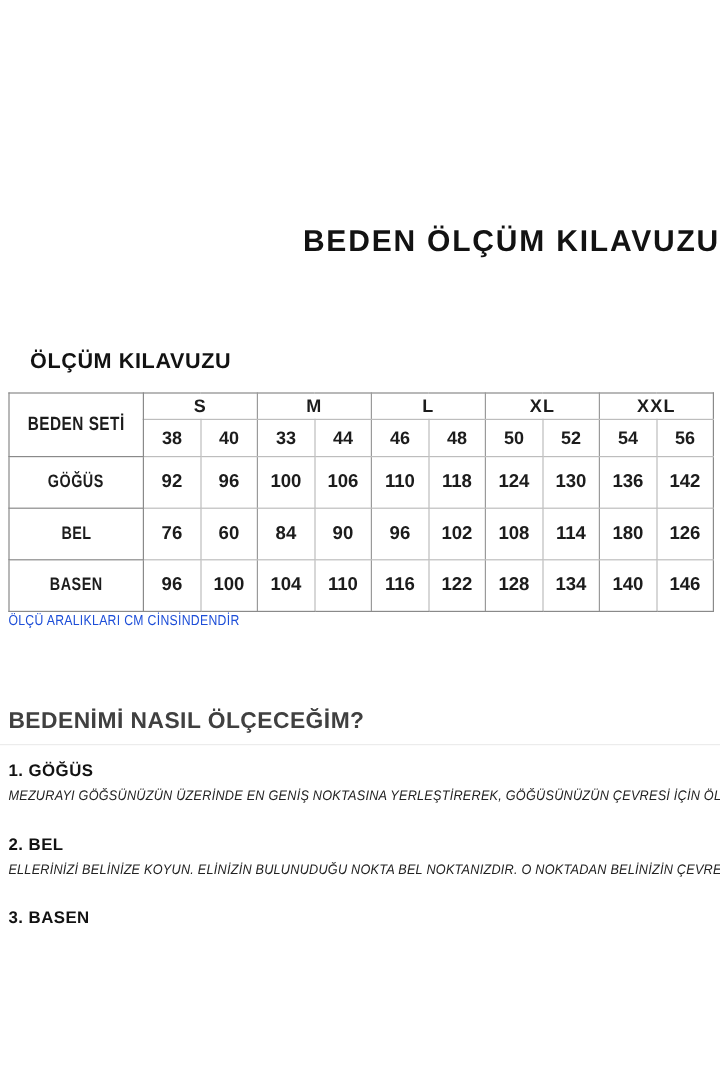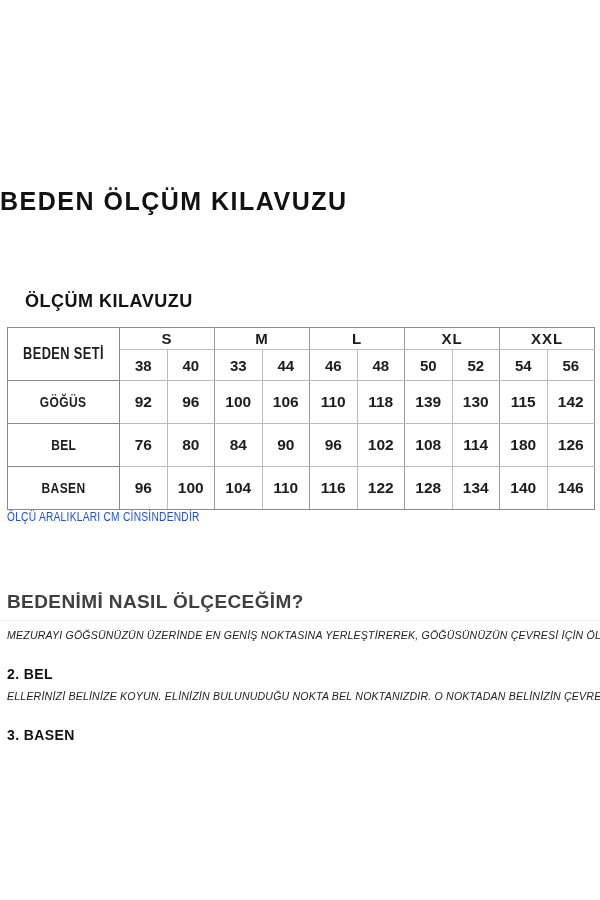--- a/index.html
+++ b/index.html
@@ -7,21 +7,21 @@
     width: 600px; height: 900px;
     background: #ffffff;
     color: #171717;
     font-family: "Liberation Sans", sans-serif;
     overflow: hidden;
   }
   .page { padding-top: 186px; }
 
   .main-title {
     margin: 0;
-    text-align: left;
+    text-align: right;
     font-size: 25px;
     font-weight: bold;
     letter-spacing: 1.5px;
     line-height: 30px;
     color: #121212;
   }
 
   .content { padding: 0 7px; }
 
   .section-heading {
@@ -166,29 +166,29 @@
           <td>56</td>
         </tr>
         <tr class="row-data">
           <td class="label-cell"><span class="cond">GÖĞÜS</span></td>
           <td>92</td>
           <td class="ge">96</td>
           <td>100</td>
           <td class="ge">106</td>
           <td>110</td>
           <td class="ge">118</td>
-          <td>139</td>
+          <td>124</td>
           <td class="ge">130</td>
-          <td>115</td>
+          <td>136</td>
           <td>142</td>
         </tr>
         <tr class="row-data">
           <td class="label-cell"><span class="cond">BEL</span></td>
           <td>76</td>
-          <td class="ge">80</td>
+          <td class="ge">60</td>
           <td>84</td>
           <td class="ge">90</td>
           <td>96</td>
           <td class="ge">102</td>
           <td>108</td>
           <td class="ge">114</td>
           <td>180</td>
           <td>126</td>
         </tr>
         <tr class="row-data row-last">
@@ -207,20 +207,21 @@
       </tbody>
     </table>
 
     <div class="note"><span class="cond-left">ÖLÇÜ ARALIKLARI CM CİNSİNDENDİR</span></div>
 
     <h2 class="howto-heading">BEDENİMİ NASIL ÖLÇECEĞİM?</h2>
     <hr class="divider">
 
     <div class="steps">
       <div class="step">
+        <h3 class="step-title">1. GÖĞÜS</h3>
         <p class="step-desc"><span class="cond-desc">MEZURAYI GÖĞSÜNÜZÜN ÜZERİNDE EN GENİŞ NOKTASINA YERLEŞTİREREK, GÖĞÜSÜNÜZÜN ÇEVRESİ İÇİN ÖLÇÜM YAPIN.</span></p>
       </div>
       <div class="step">
         <h3 class="step-title">2. BEL</h3>
         <p class="step-desc"><span class="cond-desc">ELLERİNİZİ BELİNİZE KOYUN. ELİNİZİN BULUNUDUĞU NOKTA BEL NOKTANIZDIR. O NOKTADAN BELİNİZİN ÇEVRESİNİ ÖLÇÜN.</span></p>
       </div>
       <div class="step">
         <h3 class="step-title">3. BASEN</h3>
       </div>
     </div>

